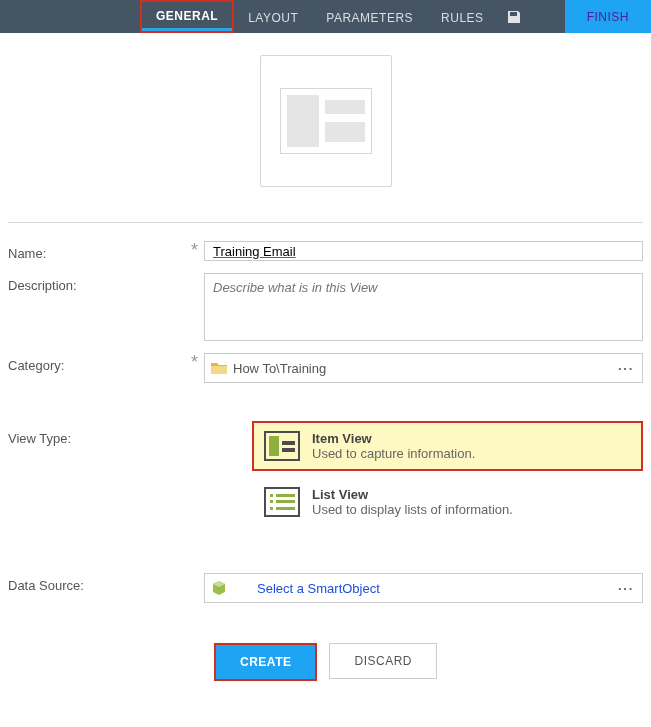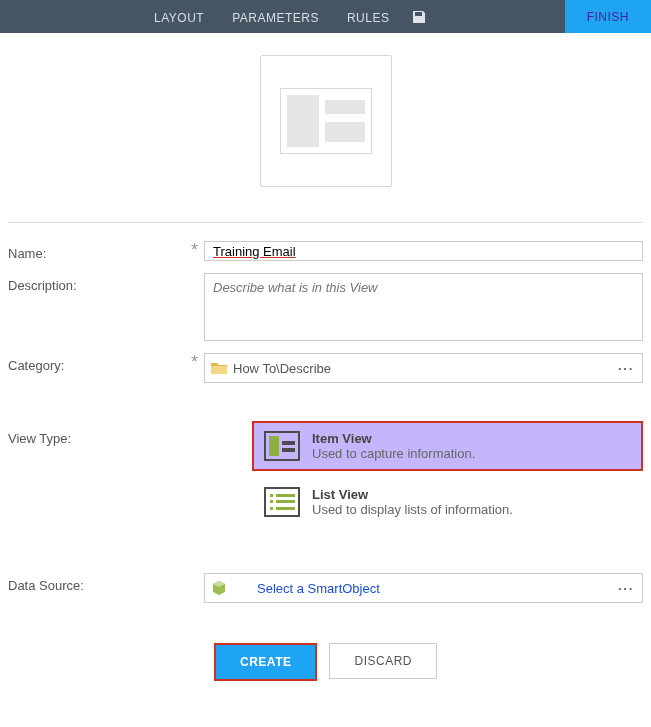--- a/index.html
+++ b/index.html
@@ -88,40 +88,43 @@
   .picker .ptext { flex:1; font-size:13px; color:#555;}
   .picker .ptext.placeholder { color:#1d4ed8; margin-left:24px;}
   .dots { width:24px;text-align:center;color:#666; font-weight:bold; letter-spacing:1px; cursor:pointer;}
   .vt-row { display:flex; margin-top: 38px; gap: 48px;}
   .vt-row .label { width:178px; padding-top:10px;}
   .vt-options { flex:1; padding-left:18px;}
   .vt-card {
     display:flex; align-items:center; gap:12px; padding:8px 10px;
     border:2px solid transparent; cursor:pointer; margin-bottom:6px;
   }
-  .vt-card.selected { background:#c4b5fd; border-color:#d03020;}
+  .vt-card.selected { background:#fef9c3; border-color:#d03020;}
   .vt-icon { width:36px; height:30px; border:2px solid #4c4c4c; display:flex; padding:3px; gap:3px; flex-shrink:0;}
   .vt-icon .l { width:10px; background:#8db040;}
   .vt-icon .r { flex:1; display:flex; flex-direction:column; gap:3px; justify-content:center;}
   .vt-icon .r div{height:4px;background:#4c4c4c;}
   .vt-icon.list .lines { flex:1; display:flex; flex-direction:column; justify-content:space-around;}
   .vt-icon.list .lines div{height:3px;background:#8db040; position:relative;}
   .vt-icon.list .lines div::before{content:'';position:absolute;left:-6px;width:3px;height:3px;background:#8db040;}
   .vt-title { font-weight:bold; color:#444;}
   .vt-desc { color:#666;}
   .ds-row { display:flex; margin-top:40px;}
   .ds-row .label{ width:178px; padding-top:5px;}
   .actions { display:flex; justify-content:center; gap:12px; margin-top:40px;}
   .btn { height:30px; padding:17px 24px; font-size:12px; letter-spacing:0.5px; display:flex;align-items:center; cursor:pointer; border:1px solid #ccc; background:#fff; color:#555;}
   .btn.primary { background:#1ea4f3; color:#fff; border:2px solid #d03020; font-weight:bold;}
 </style>
 </head>
 <body>
 
 <div class="topbar">
+  <div class="tabwrap highlighted">
+    <div class="tab active">GENERAL</div>
+  </div>
   <div class="tab">LAYOUT</div>
   <div class="tab">PARAMETERS</div>
   <div class="tab">RULES</div>
   <div class="save-slot">
     <svg width="16" height="16" viewBox="0 0 16 16">
         <path fill="#e0e4e7" d="M2 2h10l2 2v10H2V2zm2 1v4h7V3H4zm1 6h6v4H5V9z"></path>
       </svg>
   </div>
   <div class="finish">FINISH</div>
 </div>
@@ -161,21 +164,21 @@
     <div class="label">Category:</div>
     <span class="req">*</span>
     <div class="control">
       <div class="picker">
         <span class="picon">
           <svg width="16" height="14" viewBox="0 0 16 14">
               <path fill="#e4b54a" d="M0 2h6l2 2h8v9H0z"></path>
               <path fill="#f5d788" d="M0 5h16v8H0z"></path>
             </svg>
         </span>
-        <span class="ptext">How To\Describe</span>
+        <span class="ptext">How To\Training</span>
         <span class="dots">···</span>
       </div>
     </div>
   </div>
 
   <div class="vt-row">
     <div class="label">View Type:</div>
     <div class="vt-options">
       <div class="vt-card selected">
         <div class="vt-icon">

